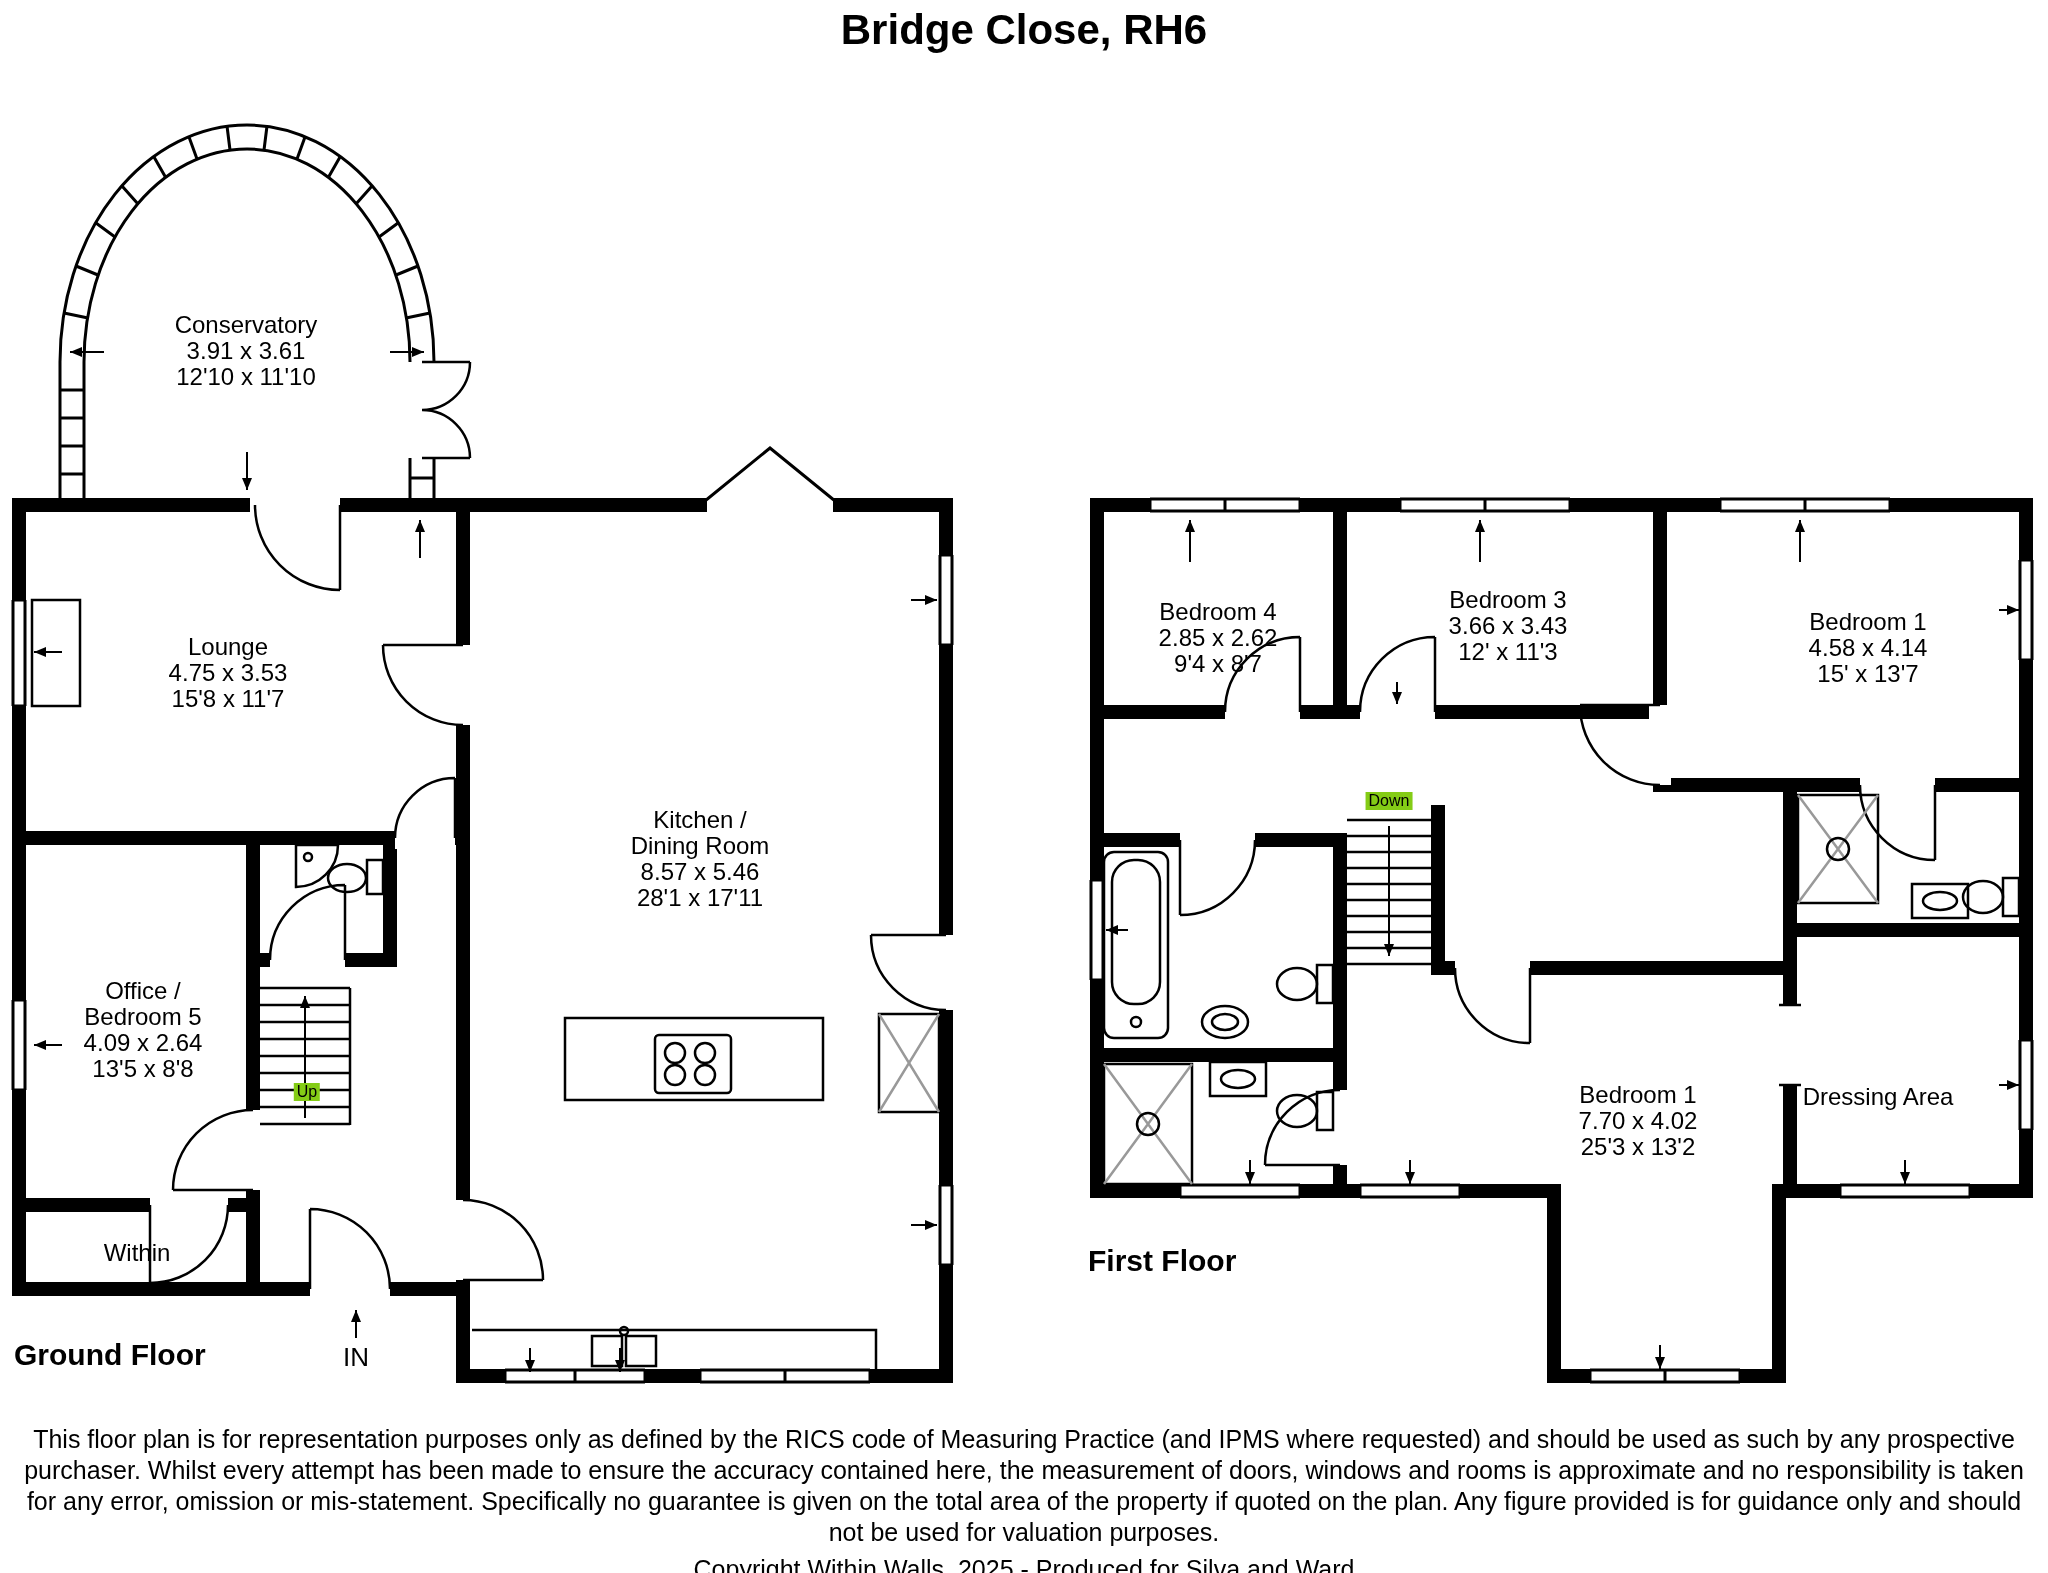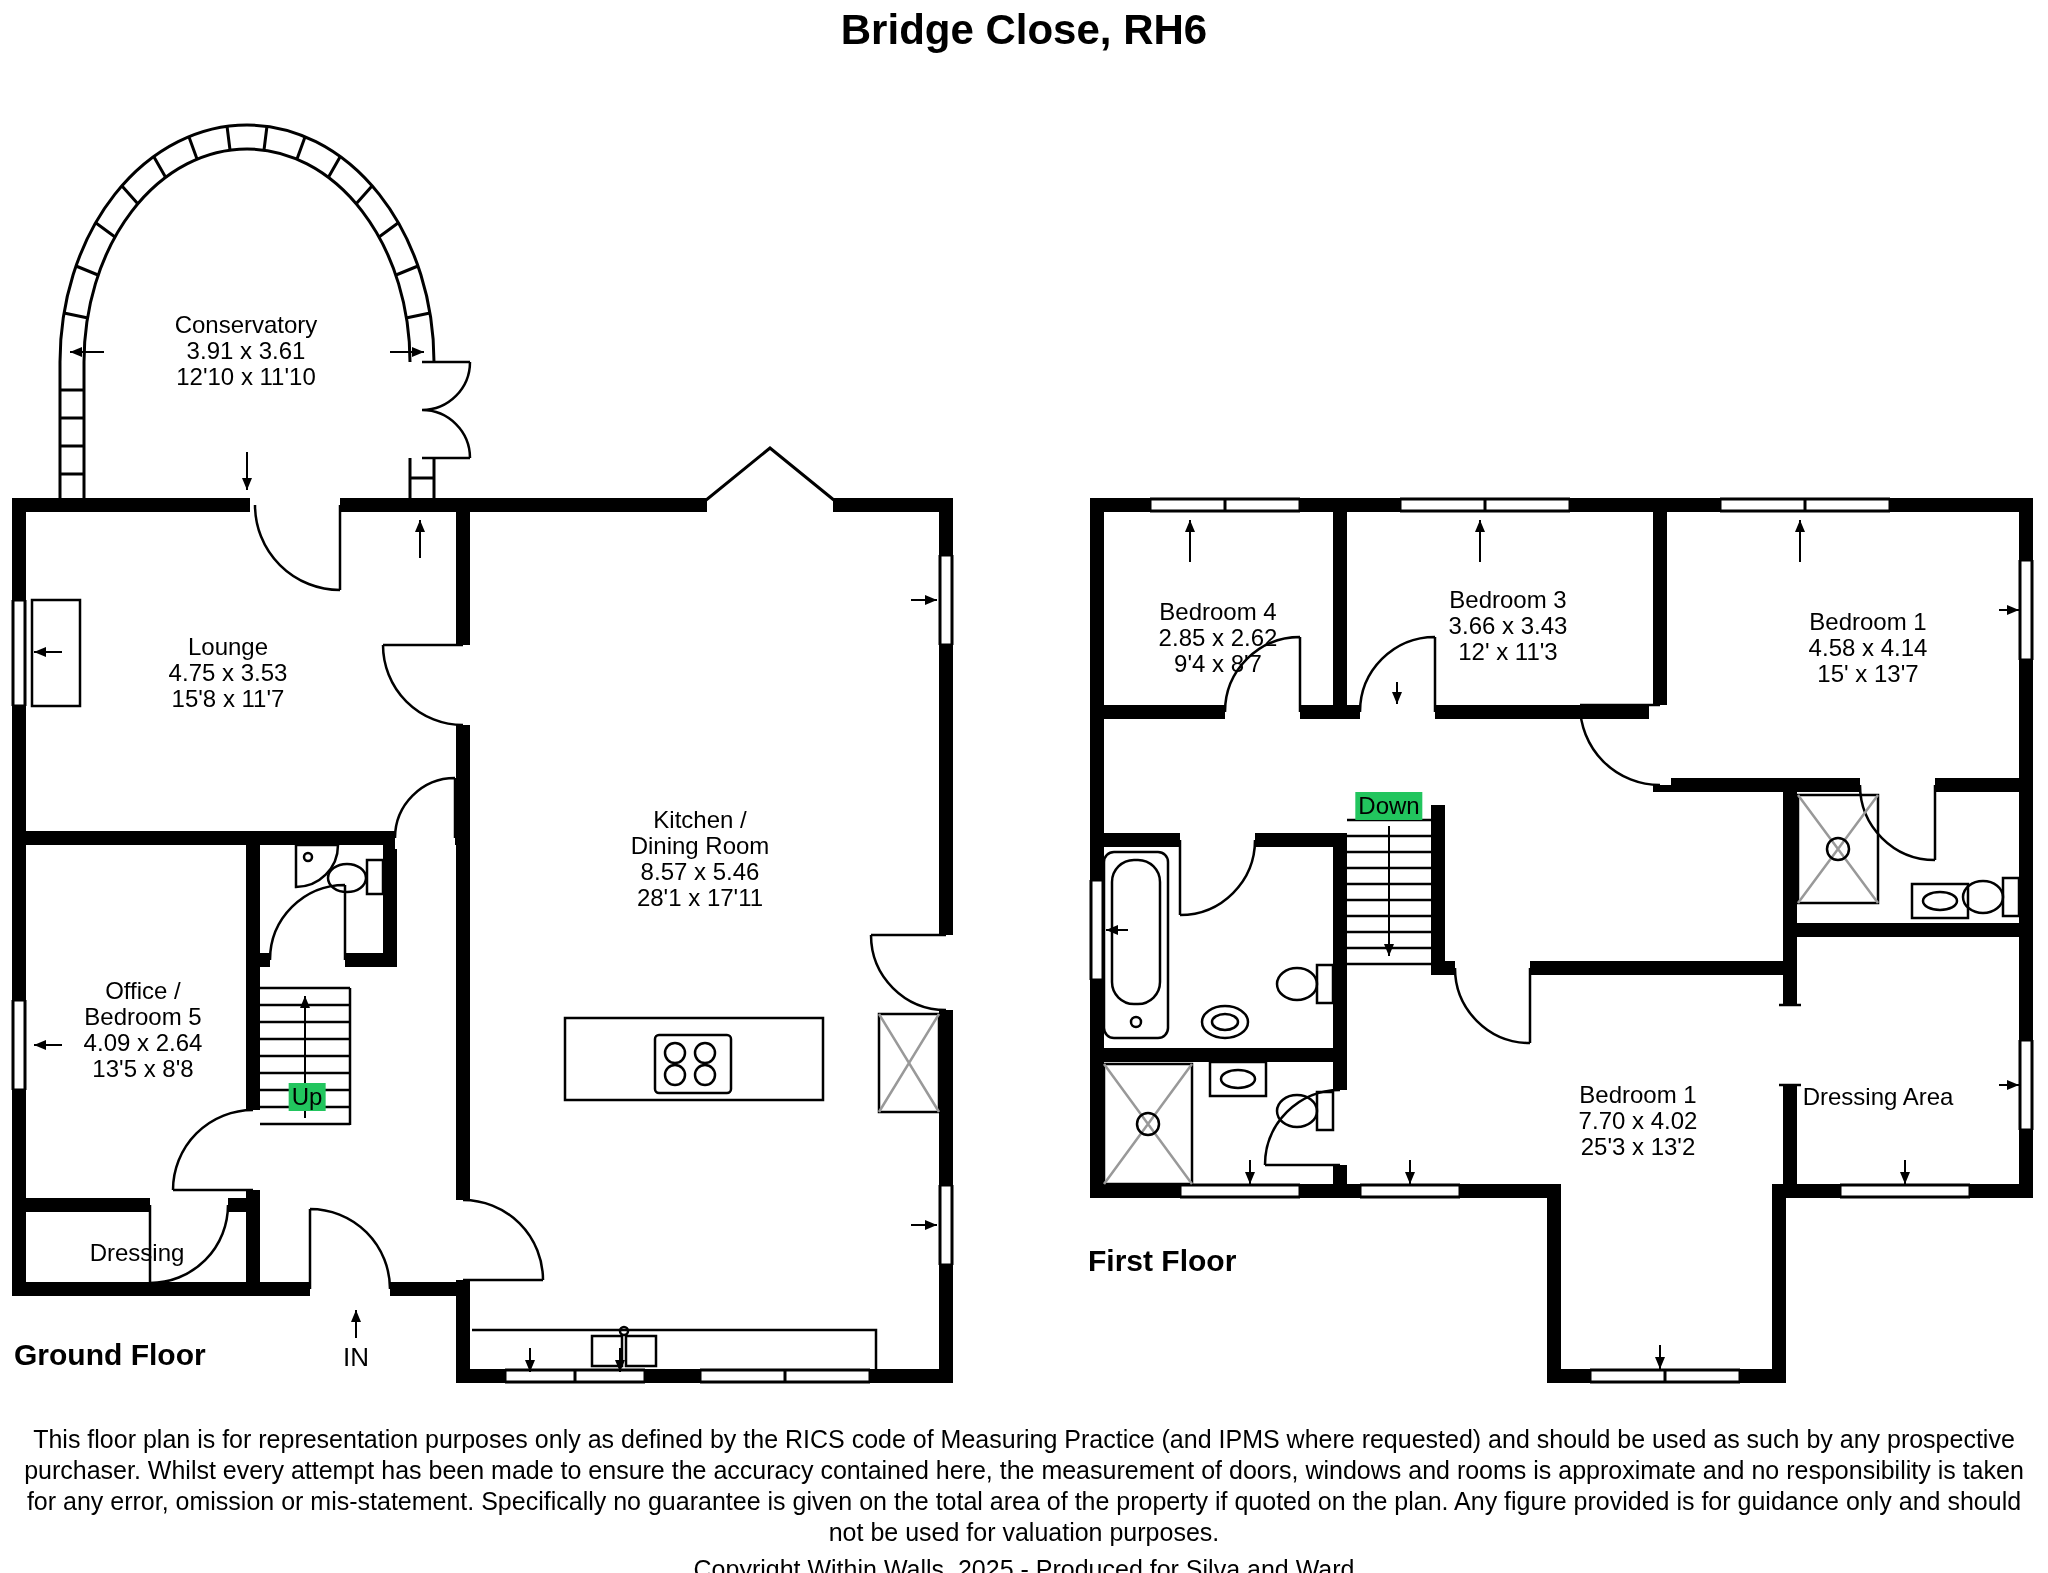--- a/index.html
+++ b/index.html
@@ -6,21 +6,21 @@
   html,body{background:#fff}
   body{width:2048px;height:1573px;position:relative;overflow:hidden;
        font-family:"Liberation Sans",sans-serif;color:#000}
   #plan-svg{position:absolute;left:0;top:0}
   .hdr{position:absolute;top:6px;left:0;width:100%;text-align:center}
   .hdr h1{font-size:42px;line-height:48px;font-weight:bold}
   .hdr p{font-size:29px;line-height:34px}
   .lbl{position:absolute;transform:translateX(-50%);display:flex;flex-direction:column;
        align-items:center;text-align:center;font-size:24px;line-height:26px;white-space:pre-line}
   .floor-title{position:absolute;font-size:30px;font-weight:bold}
-  .small-lbl{position:absolute;transform:translateX(-50%);font-size:24px;background:#22c55e;padding:0 3px}
+  .small-lbl{position:absolute;transform:translateX(-50%);font-size:16px;background:#84cc16;padding:0 3px}
   .in-lbl{position:absolute;transform:translateX(-50%);font-size:26px}
   .ftr{position:absolute;left:0;width:100%;text-align:center}
   .ftr .disc{font-size:25px;line-height:31px;max-width:2010px;margin:0 auto}
   .ftr .copy{font-size:25px;margin-top:7px}
 </style>
 </head>
 <body>
 
 <svg id="plan-svg" width="2048" height="1573" viewBox="0 0 2048 1573">
   <defs>
@@ -288,21 +288,21 @@
 </div>
 
 <div class="lbl" style="left:143px;top:978px">
   <span>Office /
 Bedroom 5</span>
   <span>4.09 x 2.64</span>
   <span>13'5 x 8'8</span>
 </div>
 
 <div class="lbl" style="left:137px;top:1240px">
-  <span>Dressing</span>
+  <span>Within</span>
 </div>
 
 <div class="lbl" style="left:1218px;top:599px">
   <span>Bedroom 4</span>
   <span>2.85 x 2.62</span>
   <span>9'4 x 8'7</span>
 </div>
 
 <div class="lbl" style="left:1508px;top:587px">
   <span>Bedroom 3</span>

